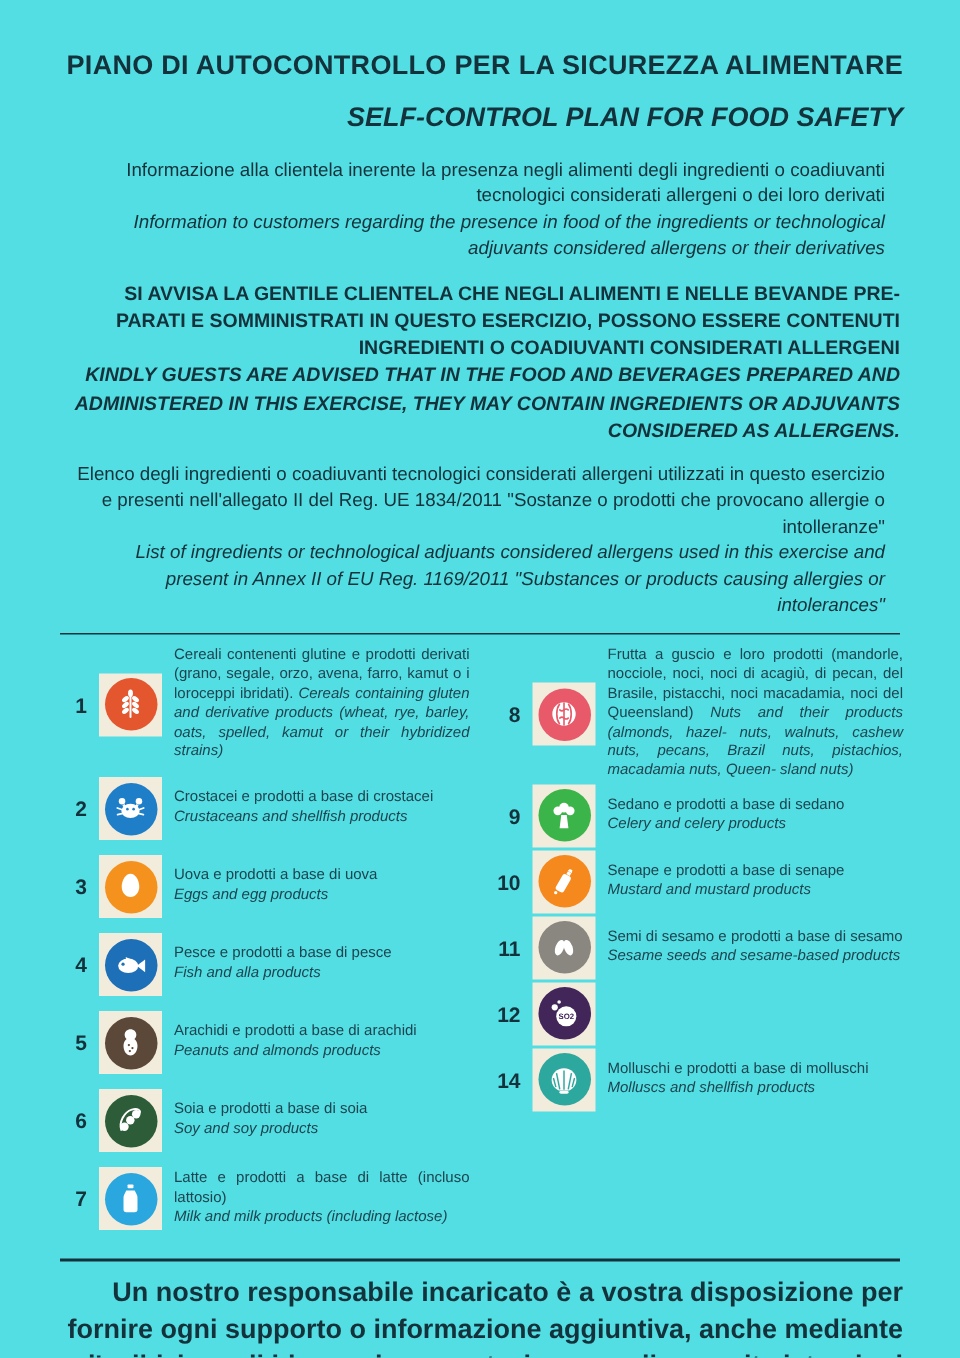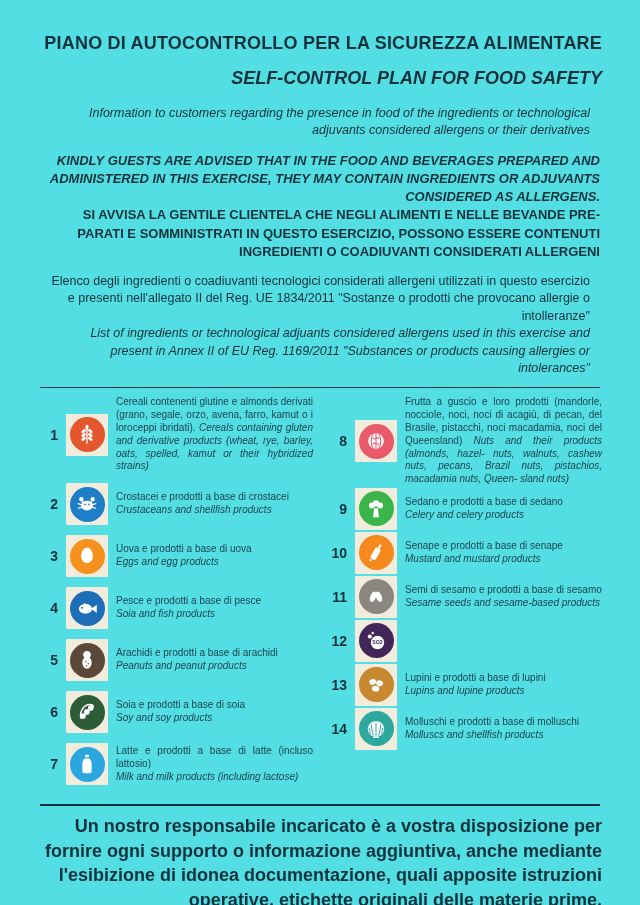--- a/index.html
+++ b/index.html
@@ -32,26 +32,27 @@
   p.footer{font-size:18px;line-height:1.38;font-weight:bold;margin:2px auto 0;max-width:580px;}
 </style>
 </head>
 <body style="background: rgb(82, 222, 226);">
 
 <div class="poster">
 
   <h1 class="center">PIANO DI AUTOCONTROLLO PER LA SICUREZZA ALIMENTARE</h1>
   <h2 class="center">SELF-CONTROL PLAN FOR FOOD SAFETY</h2>
 
+  <p class="lead center it-block">Informazione alla clientela inerente la presenza negli alimenti degli ingredienti o coadiuvanti tecnologici considerati allergeni o dei loro derivati</p>
   <p class="lead center italic">Information to customers regarding the presence in food of the ingredients or technological adjuvants considered allergens or their derivatives</p>
 
   <div class="gap12"></div>
 
+  <p class="notice center">SI AVVISA LA GENTILE CLIENTELA CHE NEGLI ALIMENTI E NELLE BEVANDE PRE-PARATI E SOMMINISTRATI IN QUESTO ESERCIZIO, POSSONO ESSERE CONTENUTI INGREDIENTI O COADIUVANTI CONSIDERATI ALLERGENI</p>
   <p class="notice center italic">KINDLY GUESTS ARE ADVISED THAT IN THE FOOD AND BEVERAGES PREPARED AND ADMINISTERED IN THIS EXERCISE, THEY MAY CONTAIN INGREDIENTS OR ADJUVANTS CONSIDERED AS ALLERGENS.</p>
-  <p class="notice center">SI AVVISA LA GENTILE CLIENTELA CHE NEGLI ALIMENTI E NELLE BEVANDE PRE-PARATI E SOMMINISTRATI IN QUESTO ESERCIZIO, POSSONO ESSERE CONTENUTI INGREDIENTI O COADIUVANTI CONSIDERATI ALLERGENI</p>
 
   <div class="gap12"></div>
 
   <p class="lead center">Elenco degli ingredienti o coadiuvanti tecnologici considerati allergeni utilizzati in questo esercizio e presenti nell'allegato II del Reg. UE 1834/2011 "Sostanze o prodotti che provocano allergie o intolleranze"</p>
   <p class="lead center italic">List of ingredients or technological adjuants considered allergens used in this exercise and present in Annex II of EU Reg. 1169/2011 "Substances or products causing allergies or intolerances"</p>
 
   <div class="divider"></div>
 
   <div class="columns">
     <div class="col-left">
@@ -69,21 +70,21 @@
                     <ellipse cx="8.9" cy="12" rx="2.4" ry="1.4" transform="rotate(-38 8.9 12)"></ellipse>
                     <ellipse cx="15.1" cy="12" rx="2.4" ry="1.4" transform="rotate(38 15.1 12)"></ellipse>
                     <ellipse cx="8.9" cy="15.6" rx="2.4" ry="1.4" transform="rotate(-38 8.9 15.6)"></ellipse>
                     <ellipse cx="15.1" cy="15.6" rx="2.4" ry="1.4" transform="rotate(38 15.1 15.6)"></ellipse>
                   </g>
                 </svg>
               </span>
             </div>
     </div>
     <div class="itext">
-      <span class="it">Cereali contenenti glutine e almonds derivati (grano, segale, orzo, avena, farro, kamut o i loroceppi ibridati).</span> <span class="en">Cereals containing gluten and derivative products (wheat, rye, barley, oats, spelled, kamut or their hybridized strains)</span>
+      <span class="it">Cereali contenenti glutine e prodotti derivati (grano, segale, orzo, avena, farro, kamut o i loroceppi ibridati).</span> <span class="en">Cereals containing gluten and derivative products (wheat, rye, barley, oats, spelled, kamut or their hybridized strains)</span>
     </div>
   </div>
         <div class="item">
     <div class="num">2</div>
     <div class="badge">
       <div class="circle" style="background: rgb(30, 127, 200);">
               <span class="icon">
                 <svg viewBox="0 0 24 24">
                   <g fill="#fff">
                     <ellipse cx="12" cy="13.5" rx="5.6" ry="4.4"></ellipse>
@@ -135,41 +136,41 @@
                     <ellipse cx="10.6" cy="12.8" rx="6.2" ry="4.5"></ellipse>
                     <path d="M15.8 12.8l5.2-3.9v7.8z"></path>
                     <path d="M9 7.4l3.6 1.5-2.8 1.5z"></path>
                   </g>
                   <circle cx="7.4" cy="11.8" r="1" fill="#1D6FB8"></circle>
                 </svg>
               </span>
             </div>
     </div>
     <div class="itext">
-      <span class="it">Pesce e prodotti a base di pesce</span> <span class="en block">Soia and fish products</span>
+      <span class="it">Pesce e prodotti a base di pesce</span> <span class="en block">Fish and alla products</span>
     </div>
   </div>
         <div class="item">
     <div class="num">5</div>
     <div class="badge">
       <div class="circle" style="background: rgb(92, 72, 57);">
               <span class="icon">
                 <svg viewBox="0 0 24 24">
                   <path fill="#fff" d="M12 3.8c2 0 3.6 1.5 3.6 3.4 0 1-.5 2-1.2 2.7 1.1.9 1.9 2.4 1.9 4.1 0 3.3-1.9 6-4.3 6s-4.3-2.7-4.3-6c0-1.7.8-3.2 1.9-4.1-.7-.7-1.2-1.7-1.2-2.7 0-1.9 1.6-3.4 3.6-3.4z"></path>
                   <g fill="#5C4839">
                     <circle cx="11" cy="13.6" r="0.7"></circle>
                     <circle cx="13.2" cy="15.4" r="0.7"></circle>
                     <circle cx="11.6" cy="17.3" r="0.7"></circle>
                   </g>
                 </svg>
               </span>
             </div>
     </div>
     <div class="itext">
-      <span class="it">Arachidi e prodotti a base di arachidi</span> <span class="en block">Peanuts and peanut products</span>
+      <span class="it">Arachidi e prodotti a base di arachidi</span> <span class="en block">Peanuts and almonds products</span>
     </div>
   </div>
         <div class="item">
     <div class="num">6</div>
     <div class="badge">
       <div class="circle" style="background: rgb(44, 93, 56);">
               <span class="icon">
                 <svg viewBox="0 0 24 24">
                   <path d="M6.3 17.8C4.8 13 8 6.8 12.8 5.3c3.8-1.2 5.8.7 4.8 2.2" stroke="#fff" stroke-width="1.2" fill="none" stroke-linecap="round"></path>
                   <g fill="#fff">
@@ -296,39 +297,20 @@
                   <g fill="#fff">
                     <circle cx="6.3" cy="7.9" r="1.9"></circle>
                     <circle cx="9" cy="4.6" r="1.1"></circle>
                   </g>
                 </svg>
               </span>
             </div>
     </div>
   </div>
         <div class="item">
-    <div class="num">13</div>
-    <div class="badge">
-      <div class="circle" style="background: rgb(200, 136, 47);">
-              <span class="icon">
-                <svg viewBox="0 0 24 24">
-                  <g fill="#fff">
-                    <ellipse cx="9" cy="9.2" rx="3.2" ry="2.6" transform="rotate(-15 9 9.2)"></ellipse>
-                    <ellipse cx="15.3" cy="10.4" rx="3.2" ry="2.6" transform="rotate(20 15.3 10.4)"></ellipse>
-                    <ellipse cx="11.6" cy="15.3" rx="3.4" ry="2.7" transform="rotate(5 11.6 15.3)"></ellipse>
-                  </g>
-                </svg>
-              </span>
-            </div>
-    </div>
-    <div class="itext">
-      <span class="it">Lupini e prodotti a base di lupini</span> <span class="en block">Lupins and lupine products</span>
-    </div>
-  </div>
-        <div class="item">
     <div class="num">14</div>
     <div class="badge">
       <div class="circle" style="background: rgb(45, 168, 158);">
               <span class="icon">
                 <svg viewBox="0 0 24 24">
                   <g fill="#fff">
                     <path d="M12 4.8c4.4 0 7.6 3.2 7.6 7.2 0 3-2 5.5-4.4 6.4H8.8c-2.4-.9-4.4-3.4-4.4-6.4 0-4 3.2-7.2 7.6-7.2z"></path>
                     <rect x="9.2" y="18.6" width="5.6" height="1.8" rx="0.9"></rect>
                   </g>
                   <g stroke="#2DA89E" stroke-width="0.9" fill="none">

